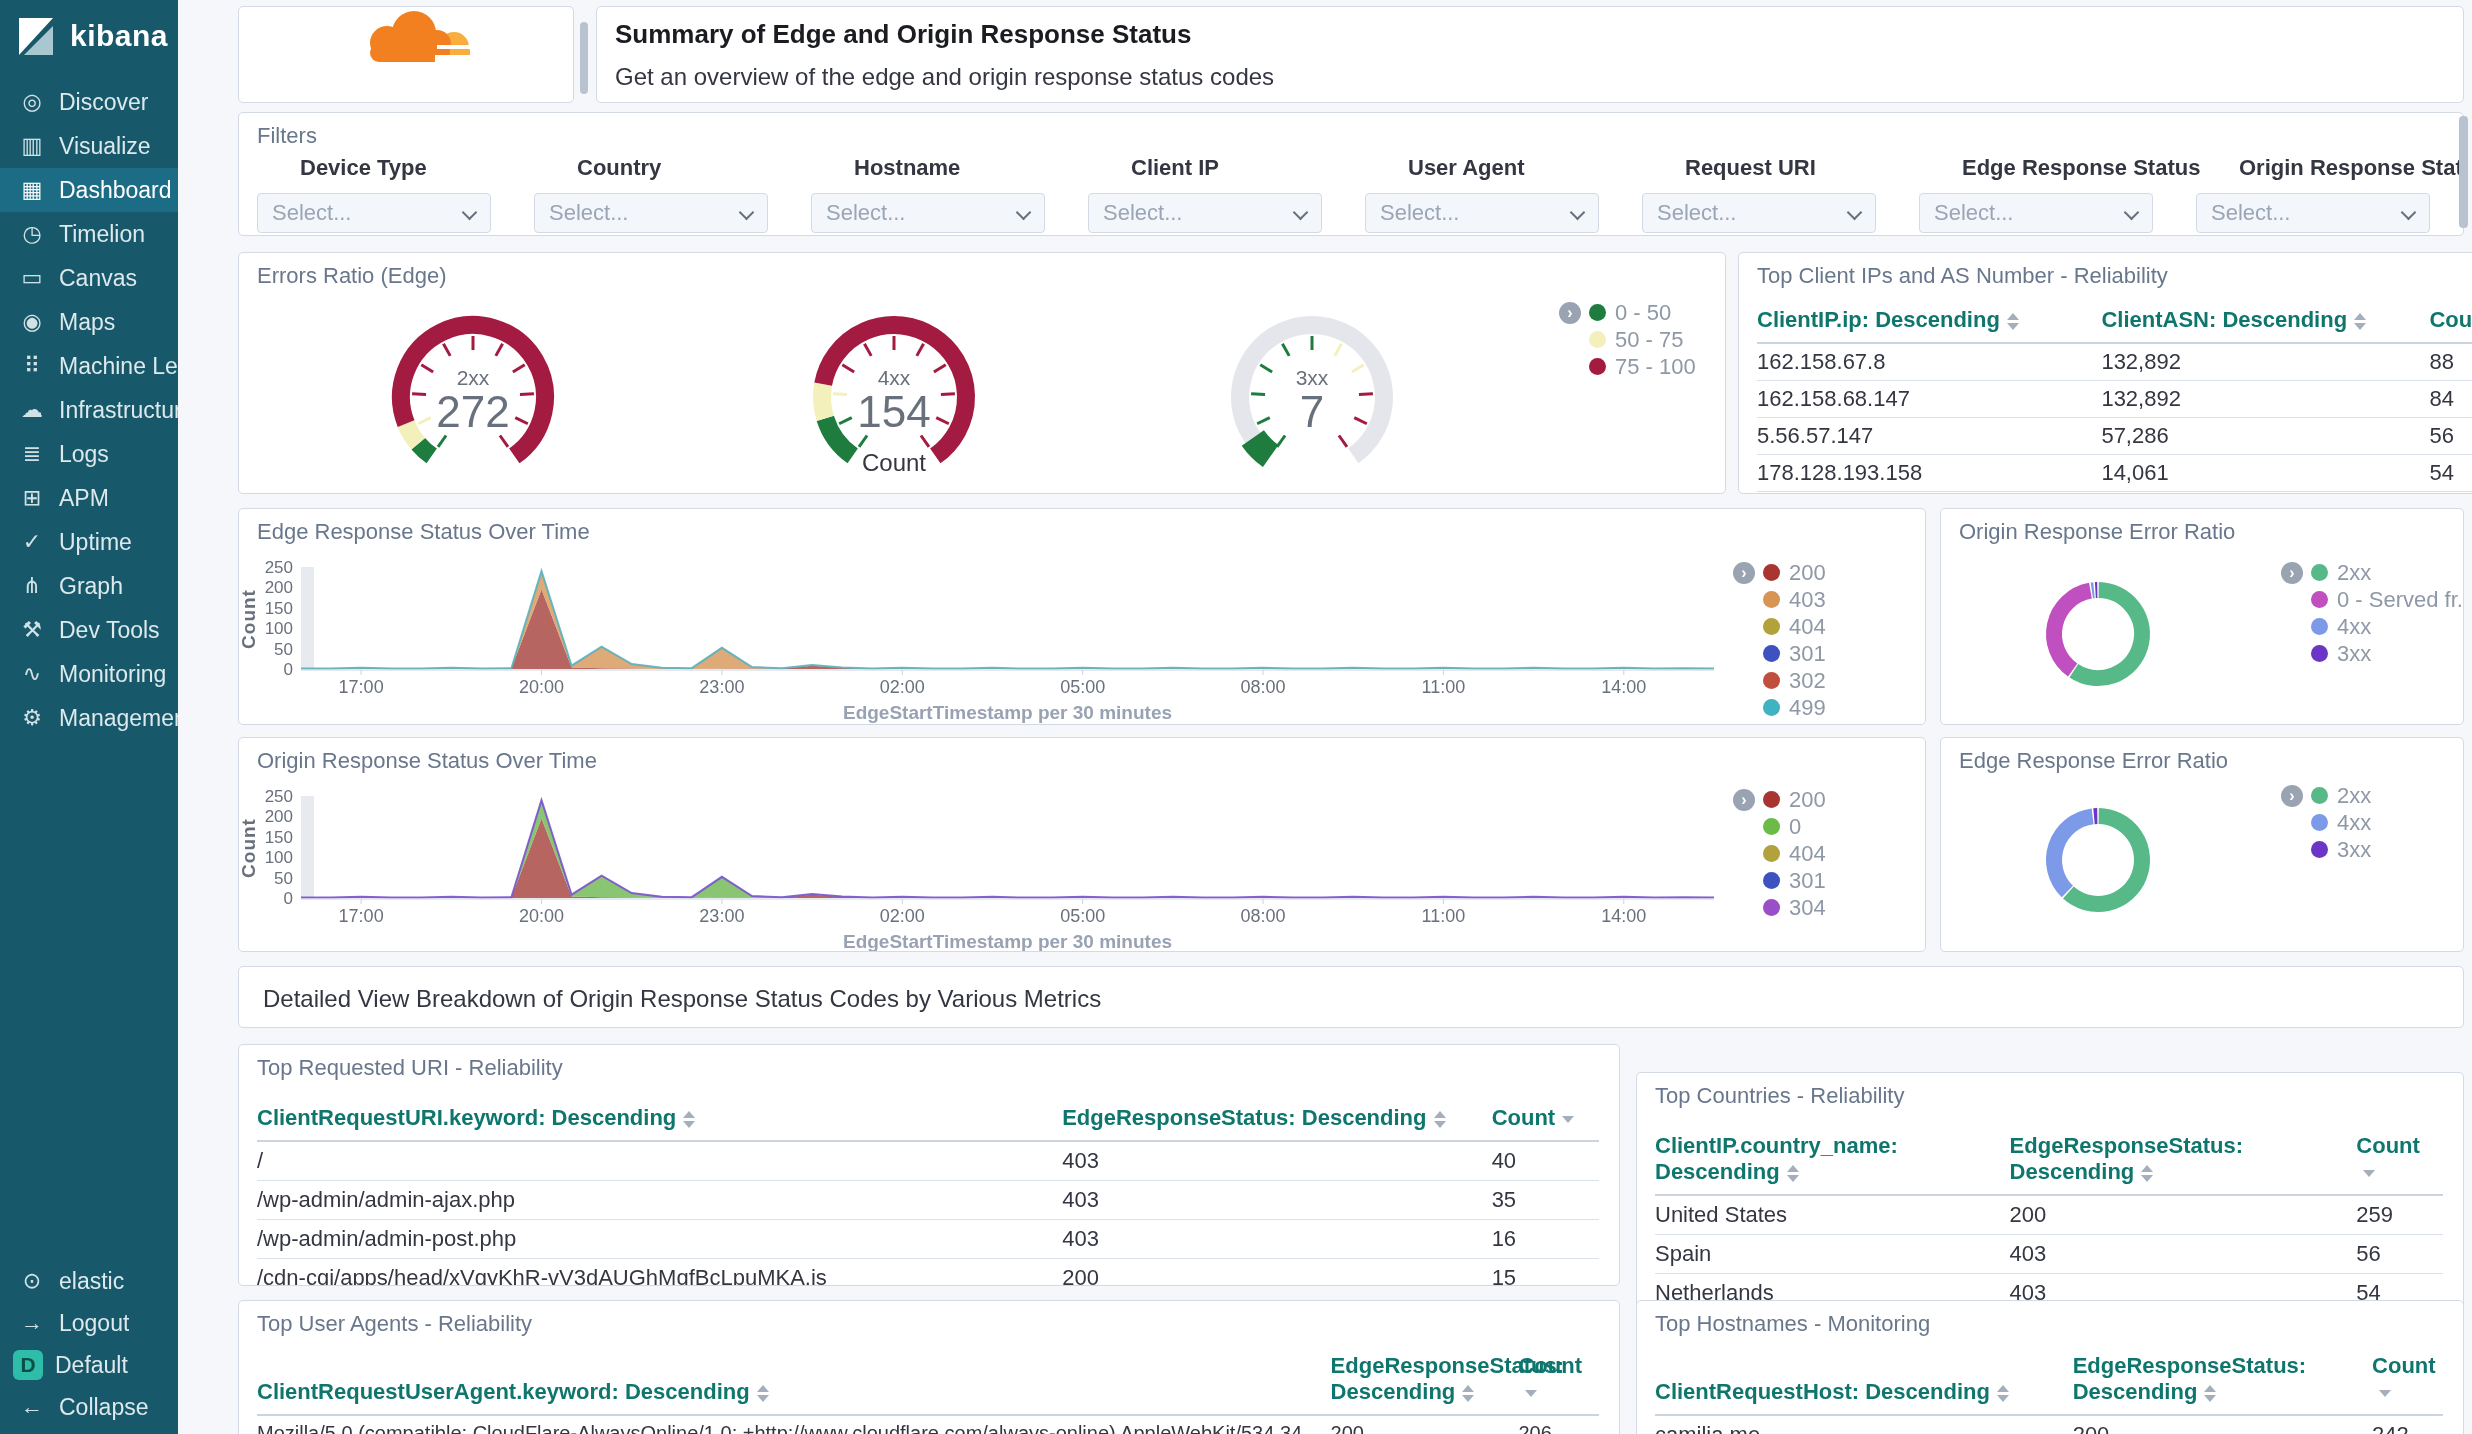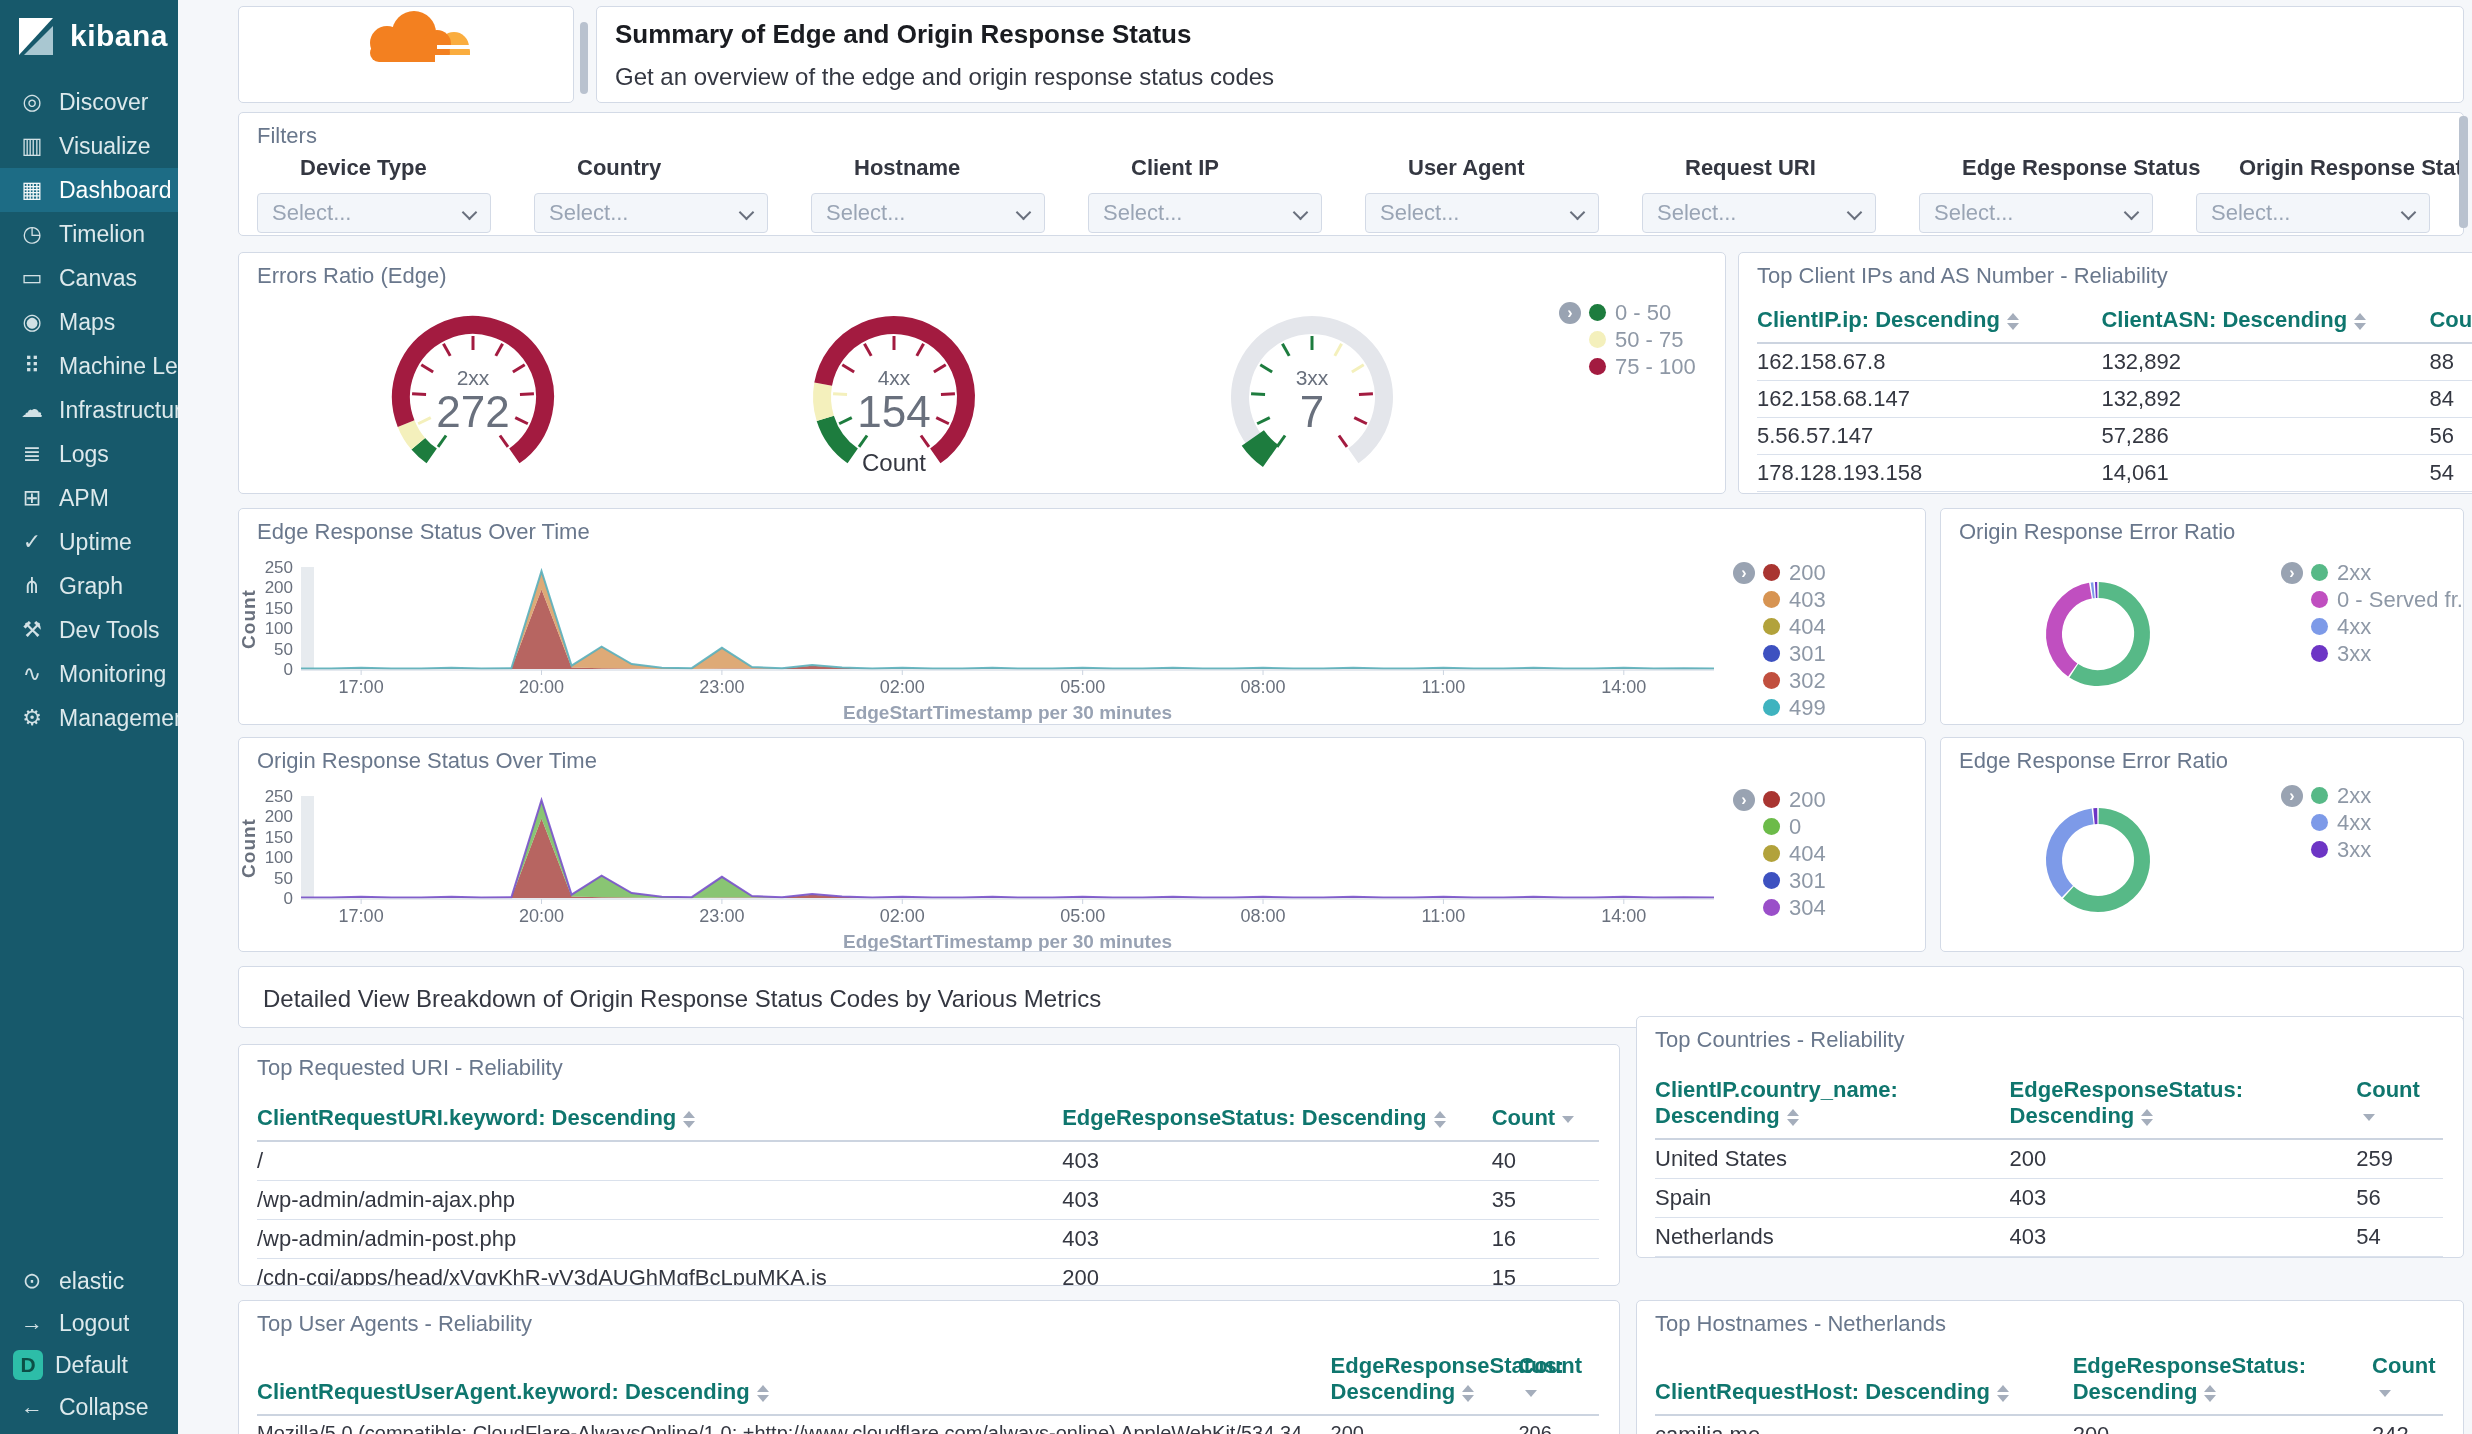--- a/index.html
+++ b/index.html
@@ -615,21 +615,21 @@
             <tr>
               <td>/cdn-cgi/apps/head/xVgyKhR-vV3dAUGhMqfBcLpuMKA.js</td>
               <td>200</td>
               <td>15</td>
             </tr>
           </tbody>
         </table>
       </div>
   </div>
 
-  <div class="panel" style="left:1636px;top:1016px;width:828px;height:242px;">
+  <div class="panel" style="left:1636px;top:1072px;width:828px;height:242px;">
     <div class="ptitle">Top Countries - Reliability</div>
     <div class="tbl" style="left:18px;top:52px;right:20px;">
         <table>
           <colgroup>
             <col style="width: 45%;">
             <col style="width: 44%;">
             <col style="width: 11%;">
           </colgroup>
           <thead>
             <tr>
@@ -701,21 +701,21 @@
               <td>Mozilla/5.0 (compatible; CloudFlare-AlwaysOnline/1.0; +http://www.cloudflare.com/always-online) AppleWebKit/534.34</td>
               <td>200</td>
               <td>206</td>
             </tr>
           </tbody>
         </table>
       </div>
   </div>
 
   <div class="panel" style="left:1636px;top:1300px;width:828px;height:200px;">
-    <div class="ptitle">Top Hostnames - Netherlands</div>
+    <div class="ptitle">Top Hostnames - Monitoring</div>
     <div class="tbl tall" style="left:18px;top:8px;right:20px;">
         <table>
           <colgroup>
             <col style="width: 53%;">
             <col style="width: 38%;">
             <col style="width: 9%;">
           </colgroup>
           <thead>
             <tr>
               <th><span>ClientRequestHost: Descending</span><span class="sort">

